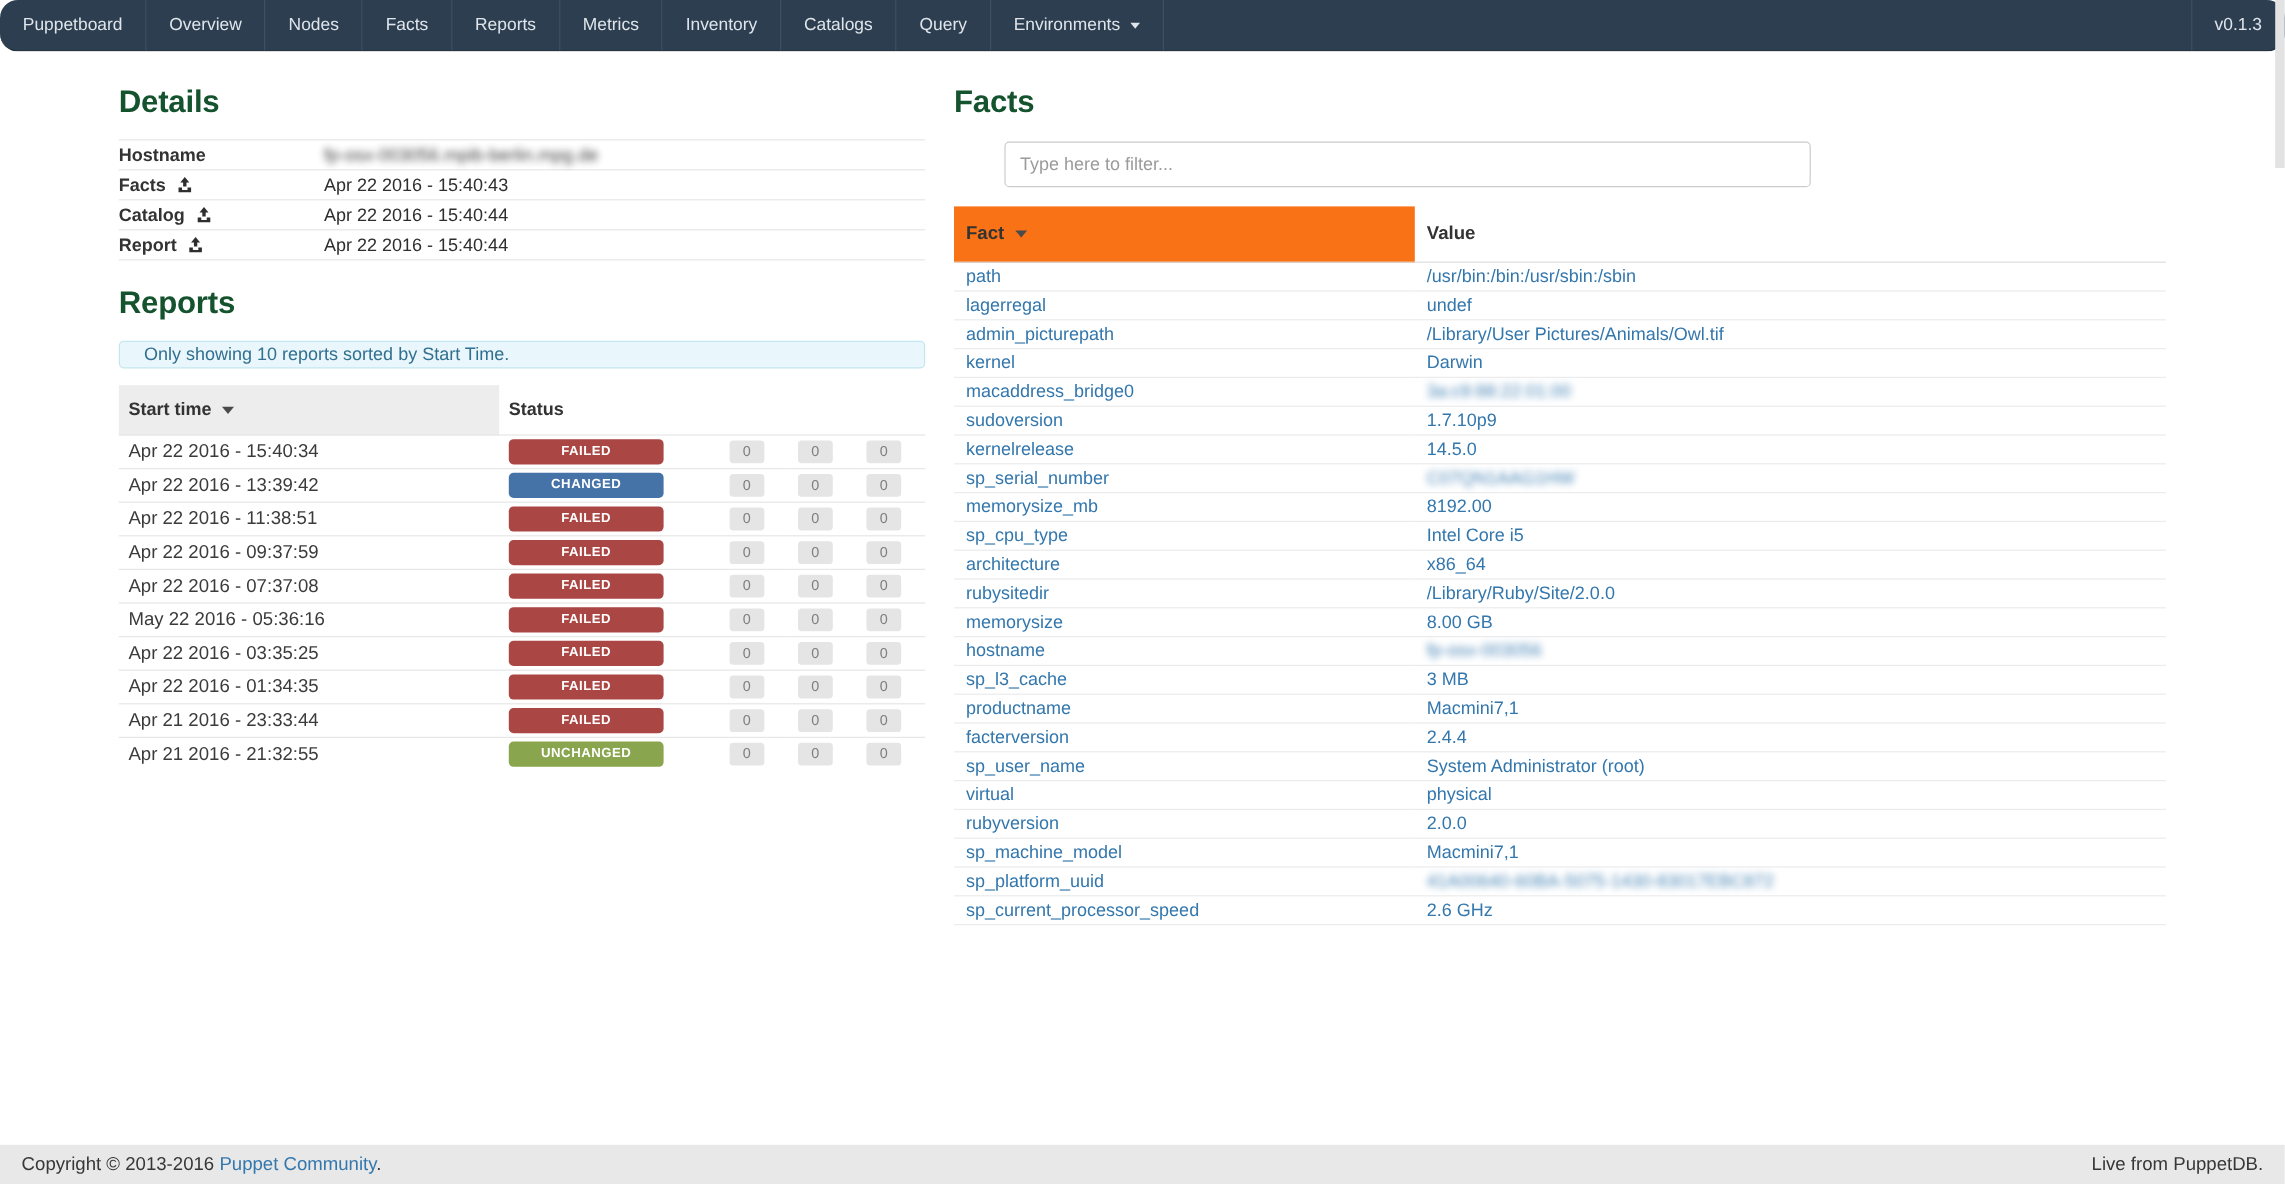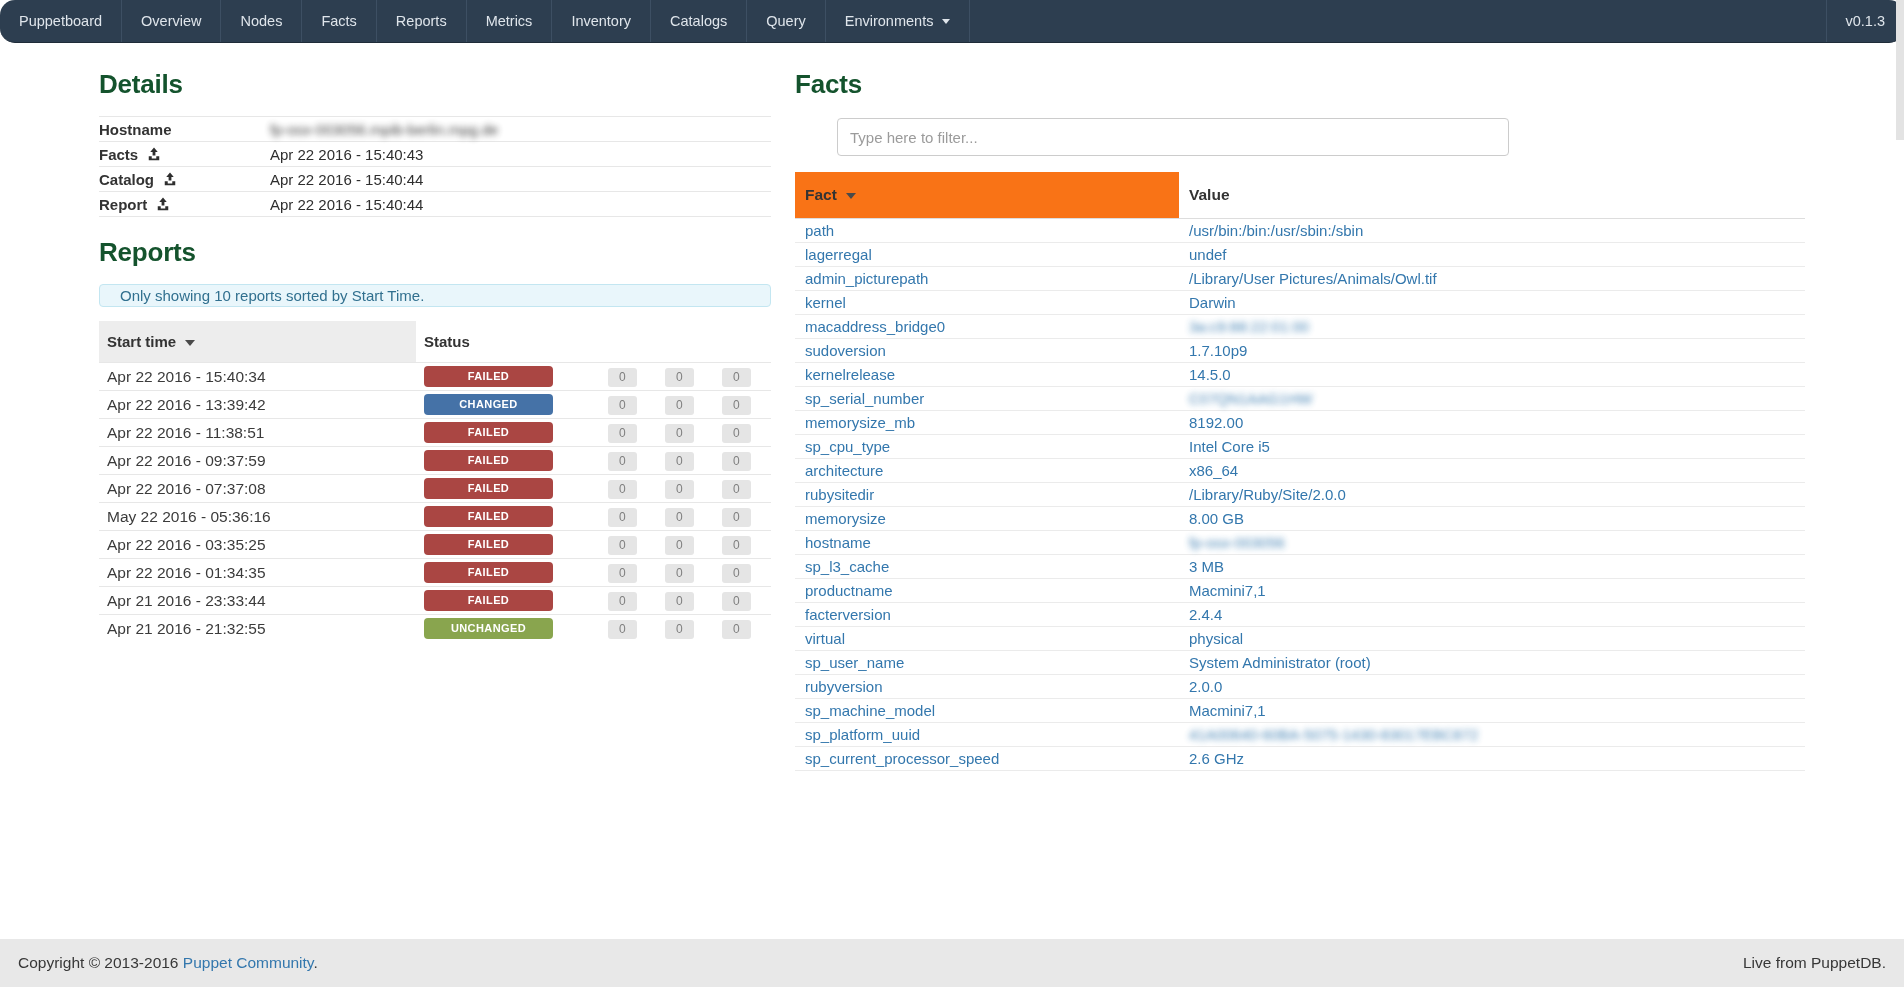--- a/index.html
+++ b/index.html
@@ -104,21 +104,21 @@
   }
   .facts-table th.fact-col { background: #f97316; width: 384px; }
   .facts-table td {
     padding: 2.5px 10px; border-bottom: 1px solid #ebebeb;
     font-size: 15px; height: 24px; vertical-align: middle;
   }
   a.tbl-link { color: #3377ad; text-decoration: none; cursor: pointer; }
 
   
   .footer {
-    position: absolute; bottom: 0; left: 0; width: 1904px; height: 48px;
+    position: absolute; bottom: 0; left: 0; width: 1904px; height: 33px;
     background: #e8e8e8; display: flex; align-items: center;
     justify-content: space-between; padding: 0 18px;
     font-size: 15.5px; color: #373737;
   }
   .footer a { color: #3377ad; text-decoration: none; cursor: pointer; }
 
   
   .scroll-thumb {
     position: absolute; top: 0; right: 0; width: 8px; height: 140px;
     background: #e3e3e3; z-index: 10;
@@ -578,33 +578,33 @@
             <td>
               <a class="tbl-link">facterversion</a>
             </td>
             <td>
               <a class="tbl-link">2.4.4</a>
             </td>
           </tr>
 
           <tr>
             <td>
+              <a class="tbl-link">sp_user_name</a>
+            </td>
+            <td>
+              <a class="tbl-link">System Administrator (root)</a>
+            </td>
+          </tr>
+
+          <tr>
+            <td>
               <a class="tbl-link">virtual</a>
             </td>
             <td>
               <a class="tbl-link">physical</a>
-            </td>
-          </tr>
-
-          <tr>
-            <td>
-              <a class="tbl-link">sp_user_name</a>
-            </td>
-            <td>
-              <a class="tbl-link">System Administrator (root)</a>
             </td>
           </tr>
 
           <tr>
             <td>
               <a class="tbl-link">rubyversion</a>
             </td>
             <td>
               <a class="tbl-link">2.0.0</a>
             </td>

